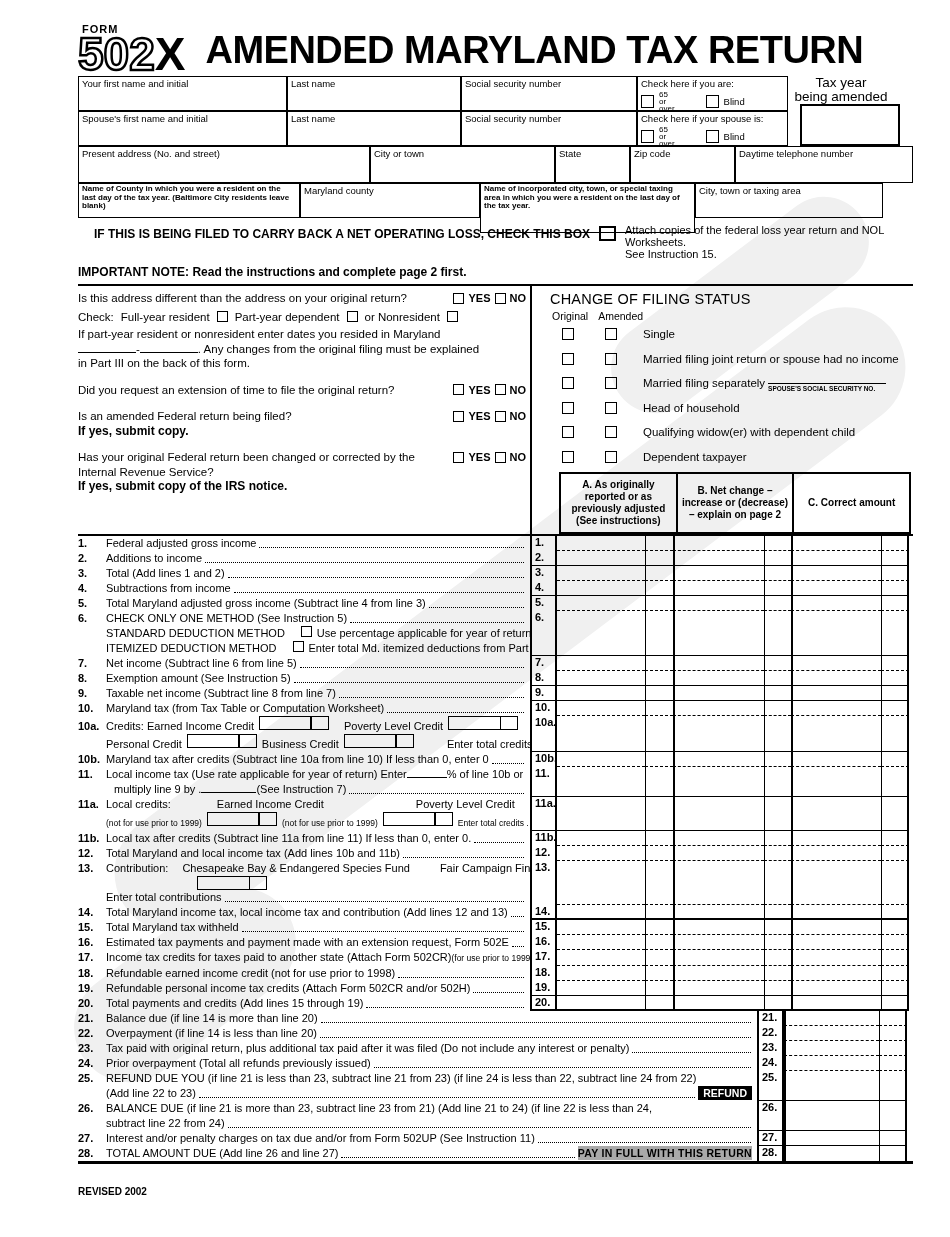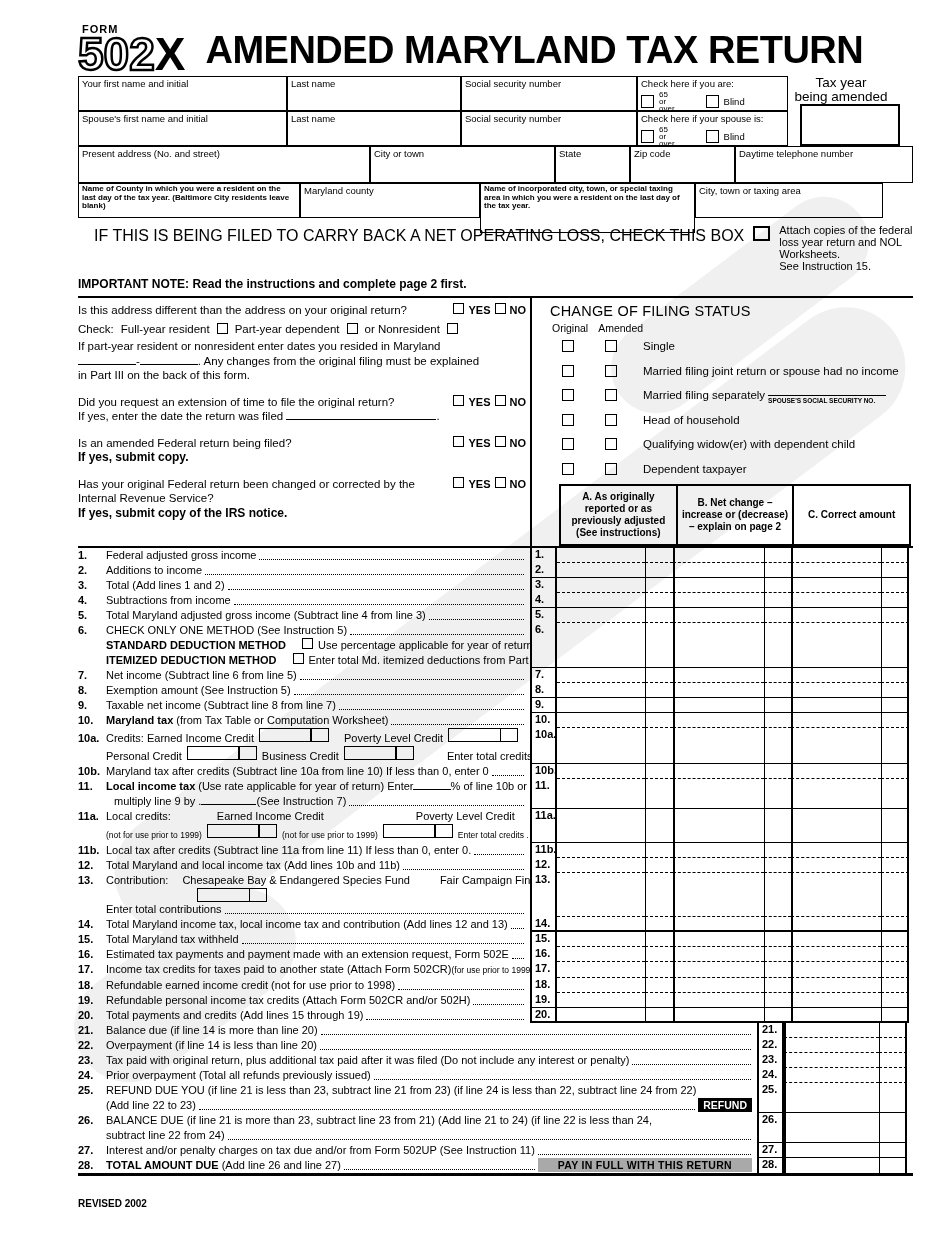--- a/index.html
+++ b/index.html
@@ -25,31 +25,31 @@
   .ckrow { display:flex; align-items:center; gap:5px; margin-top:2px; }
   .stack { font-size:8px; line-height:7px; }
   .cb { display:inline-block; width:11px; height:11px; border:1.5px solid #000; vertical-align:-2px; flex:none; }
   .cb13 { width:13px; height:13px; }
   .taxyear-label { position:absolute; left:690px; top:0; width:146px; text-align:center;
                    font-size:13.5px; line-height:14px; }
   .taxyear-box { position:absolute; left:722px; top:28px; width:100px; height:42px; border:2px solid #000; }
 
   
   .nol { display:flex; align-items:flex-start; gap:9px; margin-top:6px; }
-  .nol-text { font-weight:normal; font-size:16px; white-space:nowrap; padding-top:3px;padding-left:16px; }
+  .nol-text { font-weight:bold; font-size:12px; white-space:nowrap; padding-top:3px;padding-left:16px; }
   .nol-cb { width:17px; height:15px; border:2px solid #000; flex:none; margin-top:2px; }
   .nol-attach { font-size:11px; line-height:12px; }
   .note { font-weight:bold; font-size:12px; margin:5px 0 5px 0; }
 
   
   .mid { display:flex; border-top:2.5px solid #000; }
   .q-col { width:452px; flex:none; padding:5px 4px 0 0; font-size:11.5px; line-height:14.5px; }
   .qr { display:flex; align-items:flex-start; }
   .qt { flex:1; }
-  .yn { display:flex; gap:4px; font-weight:bold; font-size:11px; flex:none; margin-left:auto; padding-left:6px; }
+  .yn { display:flex; align-items:center; gap:4px; font-weight:bold; font-size:11px; flex:none; margin-left:auto; padding-left:6px; }
   .ckr { display:flex; align-items:center; gap:7px; margin:4px 0 3px 0; }
   .qpara { margin:3px 0 0 0; }
   .qblk { margin-top:12px; }
   .bsub { font-weight:bold; font-size:12px; }
   .blank { display:inline-block; border-bottom:1.2px solid #000; height:11px; vertical-align:baseline; }
   .w40{width:40px;} .w55{width:55px;} .w60{width:58px;} .w150{width:150px;}
 
   .fs-col { flex:1; border-left:2.5px solid #000; padding-top:3px; }
   .fs-title { font-weight:normal; font-size:14.5px; padding:2px 0 3px 18px; letter-spacing:0.2px; }
   .fs-head { display:flex; gap:10px; font-size:10.5px; margin-left:20px; }
@@ -64,40 +64,40 @@
   .hc { flex:1; display:flex; flex-direction:column; justify-content:center; }
   .hc + .hc { border-left:2px solid #000; }
 
   
   .items { border-top:2px solid #000; }
   .r20 { display:grid; grid-template-columns:452px 27px 88px 28px 91px 27px 90px 28px; }
   .r8  { display:grid; grid-template-columns:679px 27px 95px 28px; }
   .tc { overflow:hidden; padding-right:3px; }
   .tl { display:flex; align-items:baseline; line-height:15px; white-space:nowrap; font-size:11px; }
   .ln { font-weight:bold; flex:none; width:28px; }
-  .lt { flex:none; } .lb { font-weight:bold; flex:none; }
+  .lt { flex:none; } .lb { font-weight:normal; flex:none; }
   .dots { flex:1 1 6px; min-width:0; border-bottom:1.6px dotted #000; margin:0 3px; align-self:flex-end; transform:translateY(-3px); }
   .sp { flex:1; } .sm { font-size:8.5px; flex:none; }
   .gc { min-height:15px; }
   .gn { font-weight:bold; font-size:11px; padding-left:3px; border-left:2px solid #000; border-right:2px solid #000; }
   .ac { border-left:1.5px solid #000; } .bm { border-left:2px solid #000; }
   .bc { border-left:1.5px solid #000; } .cm { border-left:2px solid #000; }
   .cc { border-left:1.5px solid #000; border-right:2px solid #000; }
   .cm2 { border-left:2px solid #000; } .cc2 { border-left:1.5px solid #000; border-right:2px solid #000; }
   .bd > .gc:not(.gn) { border-bottom:1.3px dashed #000; }
   .bs > .gc { border-bottom:1.5px solid #000; }
   .bt > .gc { border-bottom:2.5px solid #000; }
   .bh { border-bottom:3px solid #000; }
   .ind { padding-left:28px; }
   .mini { width:70px; height:14px; border:1.5px solid #000; position:relative; display:inline-block;
           vertical-align:-3px; margin:0 5px; flex:none; }
   .mini::after { content:""; position:absolute; top:0; bottom:0; right:16px; width:1.5px; background:#000; }
   .bdg-refund { background:#000; color:#fff; font-weight:bold; font-size:10.5px; padding:0 5px;
                 flex:none; line-height:14px; margin-right:2px; }
-  .bdg-pay { background:#a9a9a9; color:#000; font-weight:bold; font-size:10.5px; padding:0 20px;
+  .bdg-pay { background:#a9a9a9; color:#000; font-weight:bold; font-size:10.5px; padding:0 0;
              flex:none; line-height:14px; margin-right:2px; letter-spacing:0.3px; }
   .rev { font-weight:bold; font-size:10px; margin-top:22px; }
   .g6 { margin-left:16px; } .g11a { margin-left:46px; } .g11b { margin-left:92px; }
   .m13a { margin-left:119px; }
 </style>
 </head>
 <body>
 
 <div class="page">
   <div class="wm" style="left:30px; top:560px; width:960px; height:120px;"></div>
@@ -219,21 +219,20 @@
         <div class="qblk">
           <div class="qr">
             <span class="qt">Did you request an extension of time to file the original return?</span>
             <span class="yn">
                 <span class="cb"></span>
                 <span>YES</span>
                 <span class="cb"></span>
                 <span>NO</span>
               </span>
           </div>
-          <div><span>If yes, enter the date the return was filed</span> <span class="blank w150"></span><span>.</span></div>
         </div>
         <div class="qblk">
           <div class="qr">
             <span class="qt">Is an amended Federal return being filed?</span>
             <span class="yn">
                 <span class="cb"></span>
                 <span>YES</span>
                 <span class="cb"></span>
                 <span>NO</span>
               </span>

